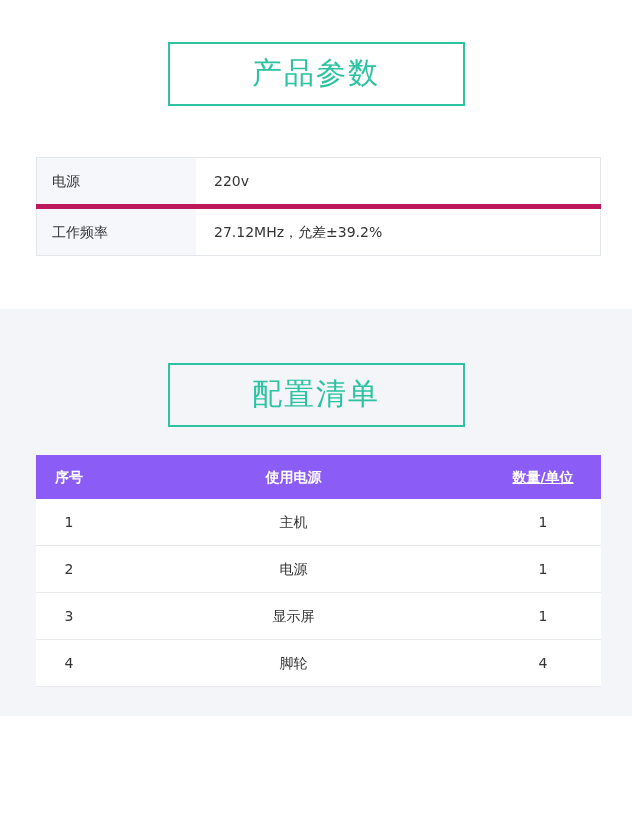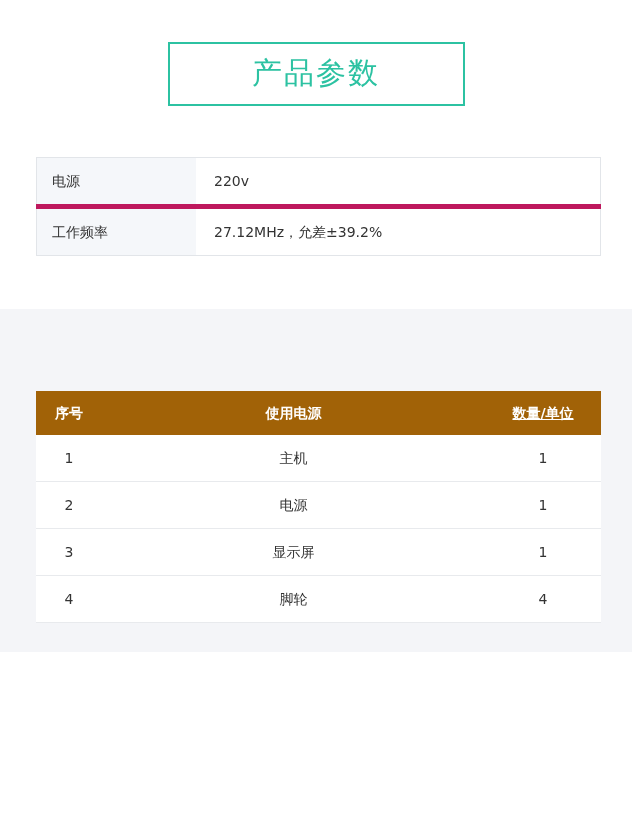--- a/index.html
+++ b/index.html
@@ -69,21 +69,21 @@
   }
   .config-table {
     margin: 28px 0 0 36px;
     width: 565px;
     border-collapse: collapse;
     table-layout: fixed;
     font-size: 14px;
     color: #333333;
   }
   .config-table th {
-    background: #a16207;
+    background: #8b5cf6;
     color: #ffffff;
     font-weight: bold;
     text-align: center;
     line-height: 20px;
     padding: 12px 4px;
   }
   .config-table td {
     background: #ffffff;
     text-align: center;
     line-height: 20px;
@@ -111,20 +111,23 @@
         </tr>
         <tr>
           <td class="label-cell">工作频率</td>
           <td class="value-cell">27.12MHz，允差±39.2%</td>
         </tr>
       </tbody>
     </table>
   </section>
 
   <section class="config-section">
+    <div class="title-box">
+      <span class="title-text">配置清单</span>
+    </div>
 
     <table class="config-table">
       <thead>
         <tr>
           <th class="col-index">序号</th>
           <th>使用电源</th>
           <th class="col-qty">数量/单位</th>
         </tr>
       </thead>
       <tbody>

